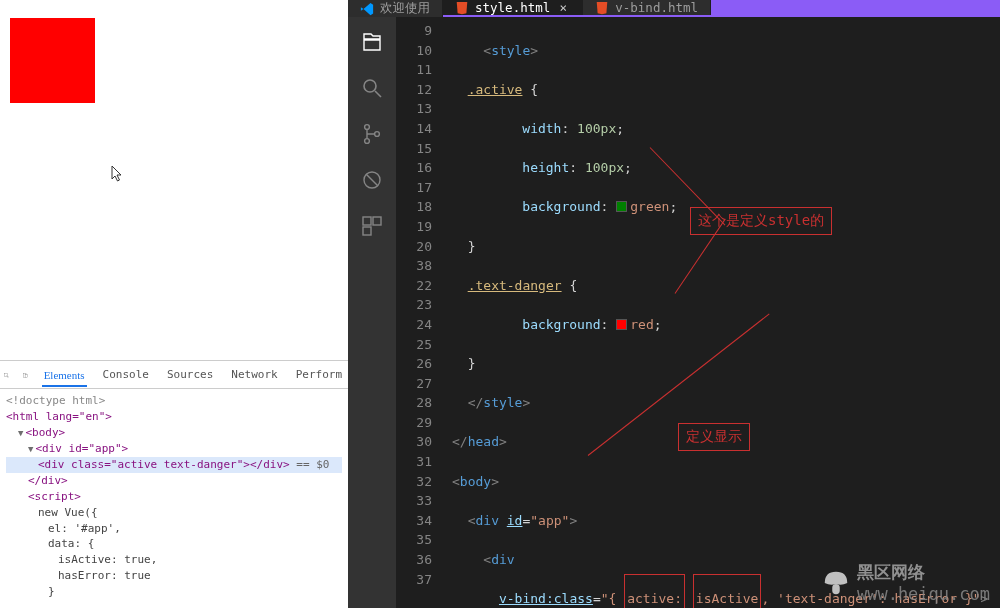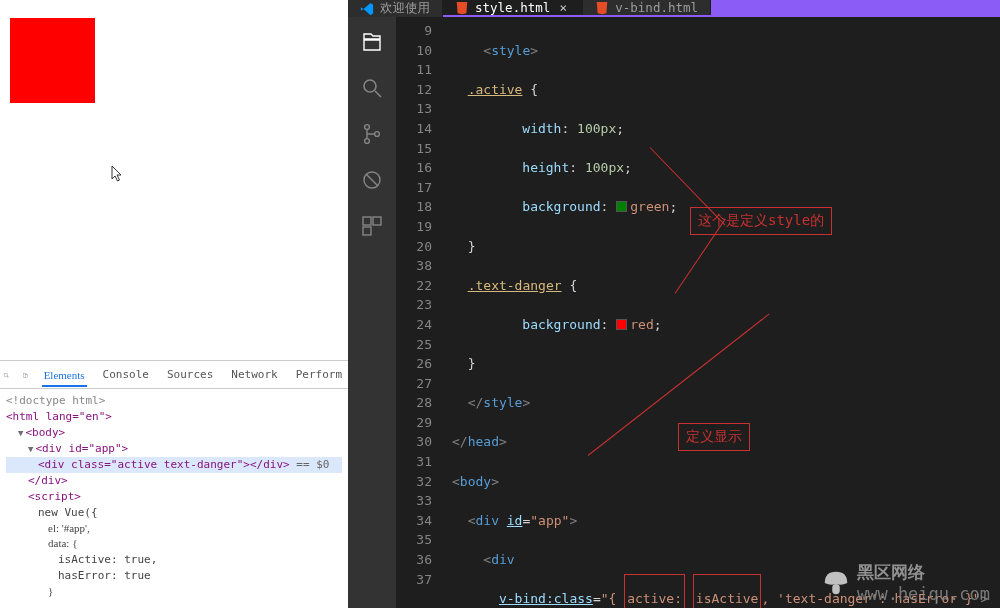--- a/index.html
+++ b/index.html
@@ -17,21 +17,21 @@
 .dt-icon { width: 14px; height: 14px; display: inline-block; }
 .dt-body { padding: 4px 6px; font-size: 11px; line-height: 1.45; color: #888; }
 .dt-body .tag { color: #881280; }
 .dt-body .txt { color: #444; }
 .dt-hl { background: #dbe8fb; }
 .dt-eq { color: #666; }
 .dt-arrow { color: #6e6e6e; font-size: 9px; margin-right: 2px; }
 .indent1 { padding-left: 12px; }
 .indent2 { padding-left: 22px; }
 .indent3 { padding-left: 32px; }
-.indent4 { padding-left: 42px; font-family: Liberation Serif, serif; }
+.indent4 { padding-left: 42px; }
 .indent5 { padding-left: 52px; }
 
 .vscode { flex: 1; height: 608px; background: #1e1e1e; display: flex; flex-direction: column; color: #ccc; font-size: 13px; position: relative; }
 .tabbar { height: 36px; background: #8b5cf6; display: flex; align-items: flex-start; }
 .tab { display: flex; align-items: center; gap: 6px; padding: 0 12px; color: #9d9d9d; font-size: 12.5px; background: #2d2d2d; border-right: 1px solid #1e1e1e; }
 .tab.active { background: #1e1e1e; color: #fff; }
 .tab-icon { width: 14px; height: 14px; }
 .tab-close { width: 14px; text-align: center; color: #ccc; }
 
 .main { flex: 1; display: flex; }

